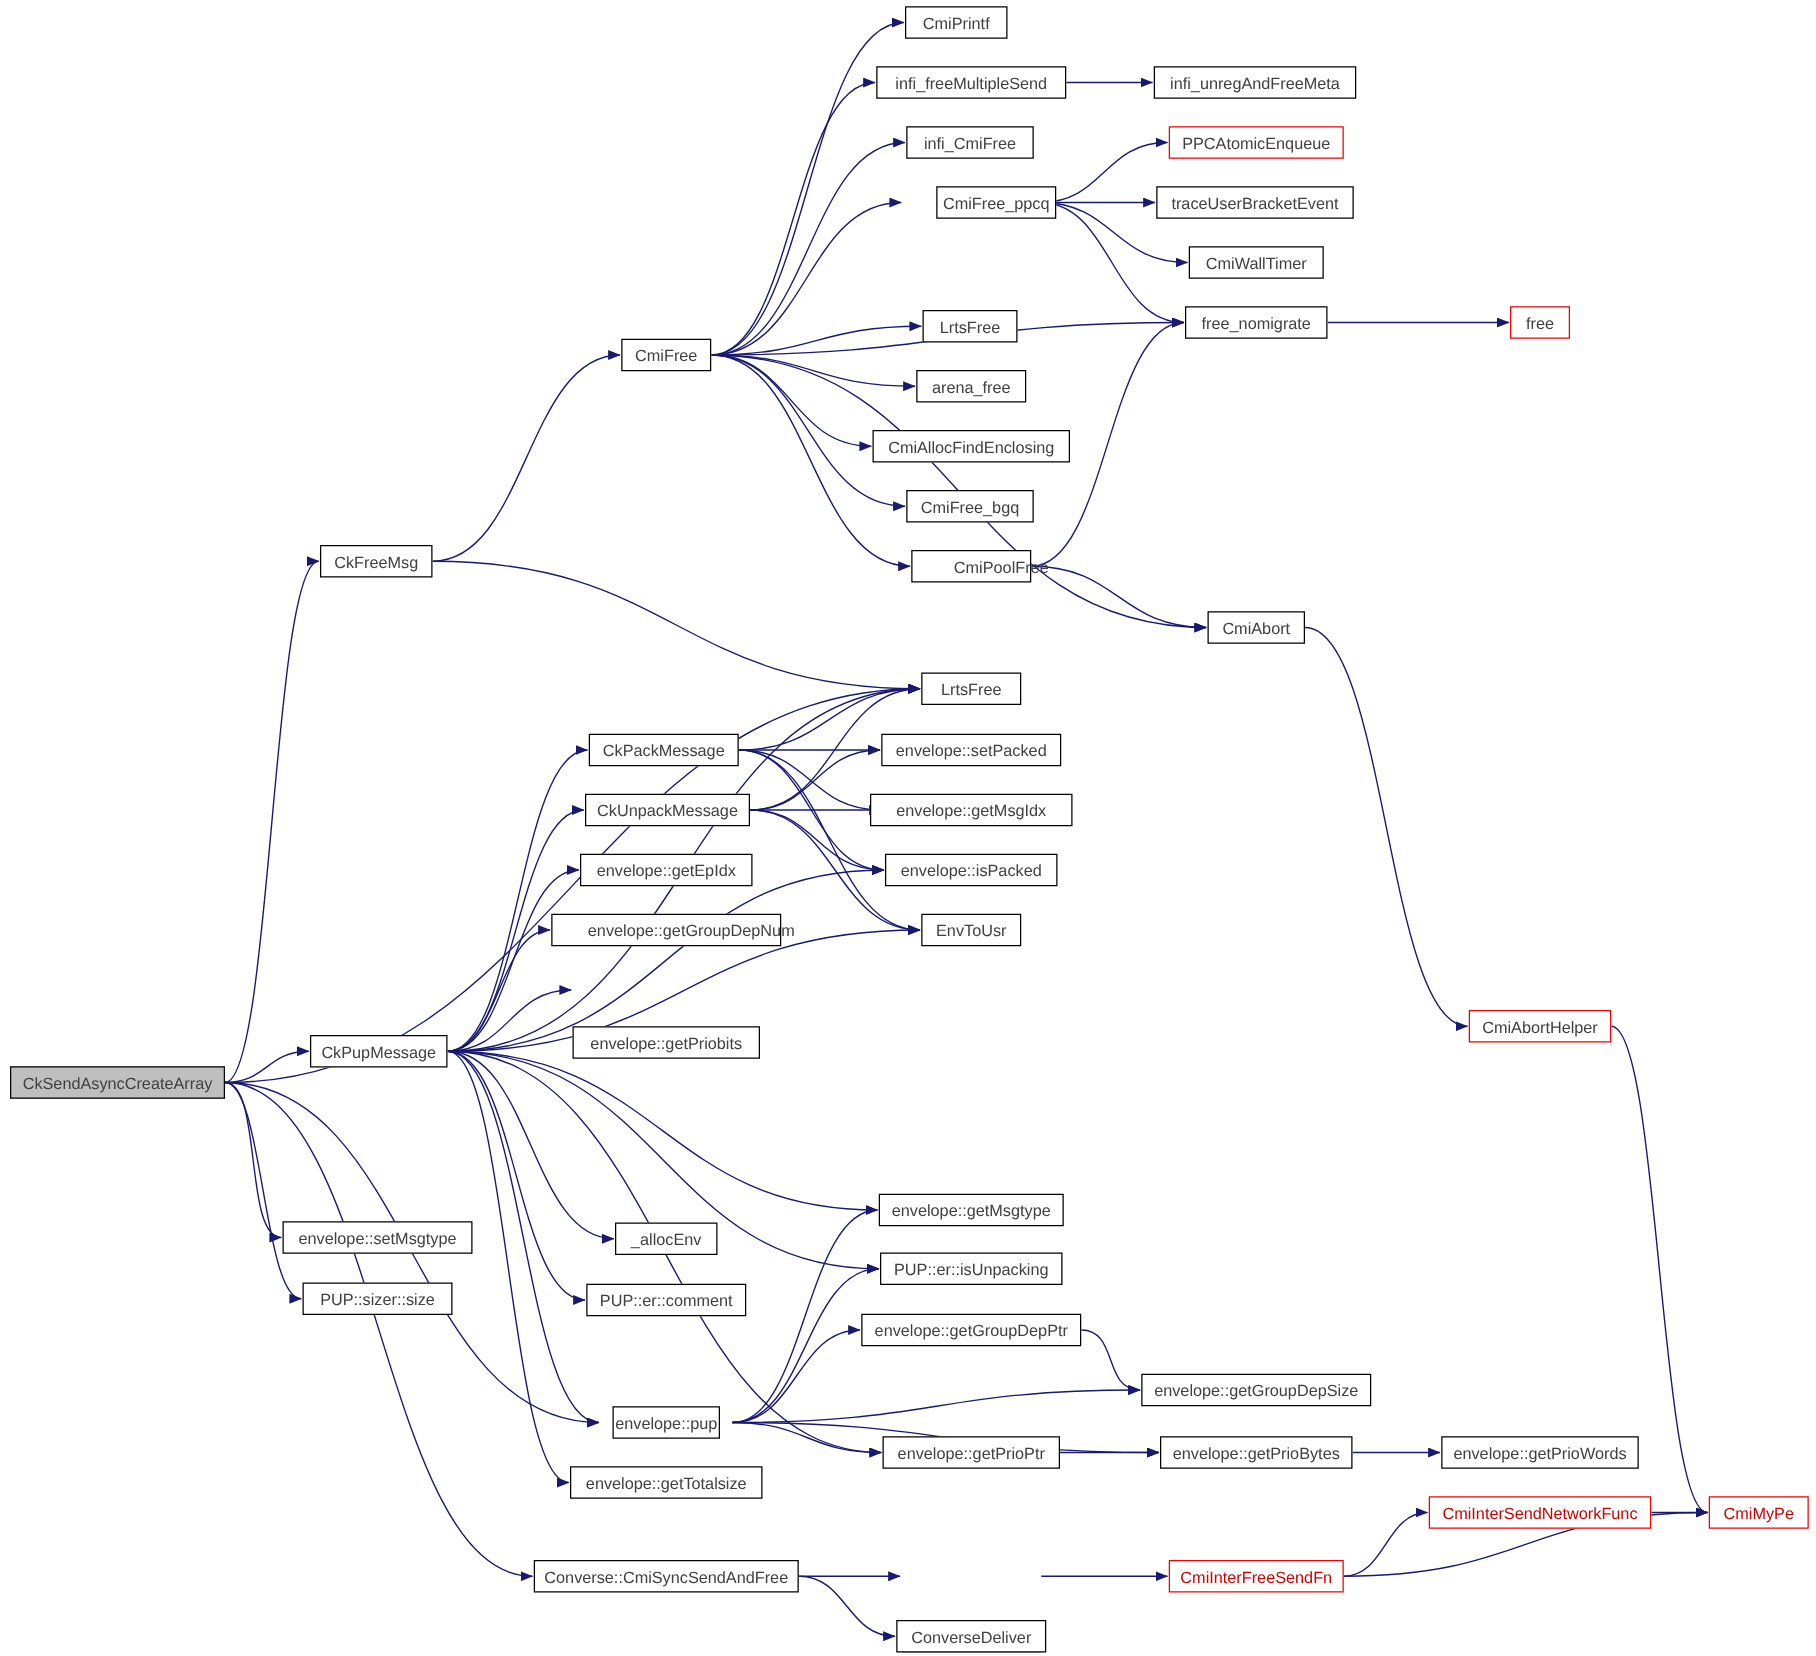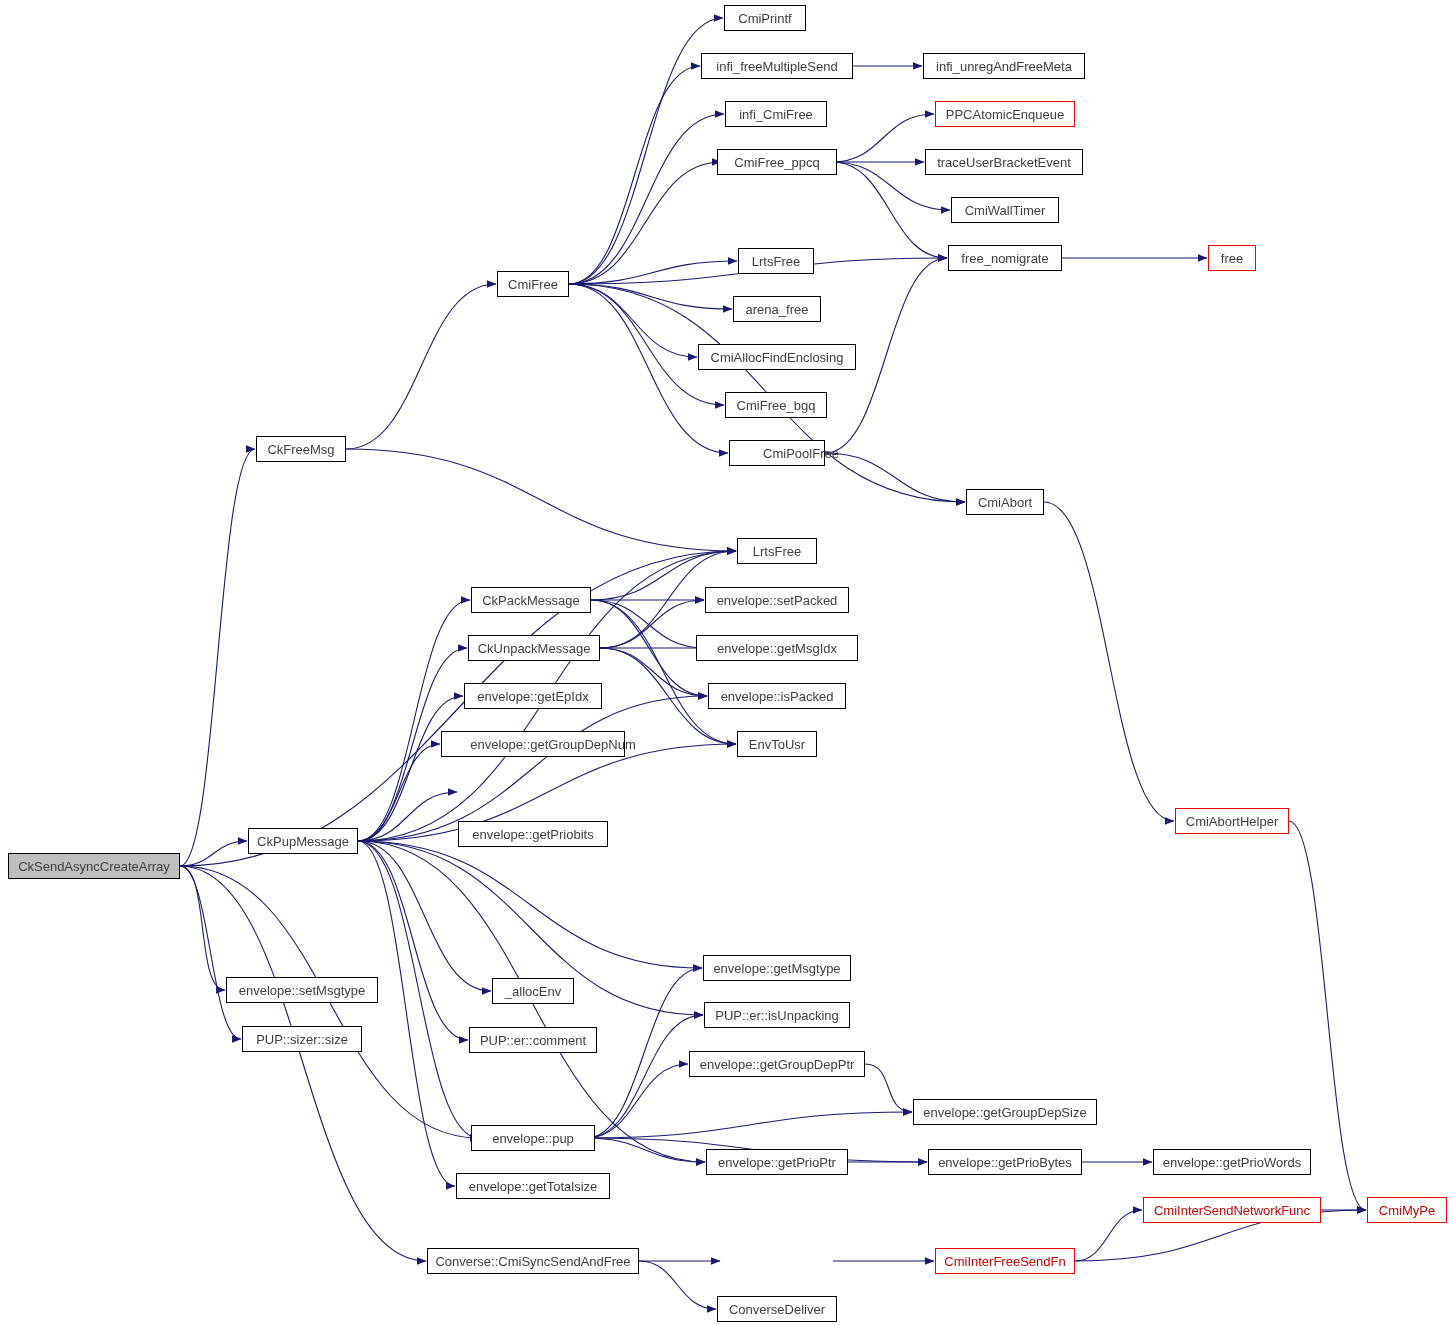--- a/index.html
+++ b/index.html
@@ -123,21 +123,21 @@
 
 <div class="node root" style="left: 94px; top: 866px; width: 172px;">CkSendAsyncCreateArray</div>
     <div class="node" style="left: 301px; top: 449px; width: 90px;">CkFreeMsg</div>
     <div class="node" style="left: 303px; top: 841px; width: 110px;">CkPupMessage</div>
     <div class="node" style="left: 302px; top: 990px; width: 152px;">envelope::setMsgtype</div>
     <div class="node" style="left: 302px; top: 1039px; width: 120px;">PUP::sizer::size</div>
     <div class="node" style="left: 533px; top: 284px; width: 72px;">CmiFree</div>
     <div class="node" style="left: 765px; top: 18px; width: 82px;">CmiPrintf</div>
     <div class="node" style="left: 777px; top: 66px; width: 152px;">infi_freeMultipleSend</div>
     <div class="node" style="left: 776px; top: 114px; width: 102px;">infi_CmiFree</div>
-    <div class="node" style="left: 777px; top: 162px; width: 120px;">CmiFree_ppcq</div>
+    <div class="node" style="left: 797px; top: 162px; width: 96px;">CmiFree_ppcq</div>
     <div class="node" style="left: 776px; top: 261px; width: 76px;">LrtsFree</div>
     <div class="node" style="left: 777px; top: 309px; width: 88px;">arena_free</div>
     <div class="node" style="left: 777px; top: 357px; width: 158px;">CmiAllocFindEnclosing</div>
     <div class="node" style="left: 776px; top: 405px; width: 102px;">CmiFree_bgq</div>
     <div class="node" style="left: 777px; top: 453px; width: 96px; padding-left: 48px;">CmiPoolFree</div>
     <div class="node" style="left: 1004px; top: 66px; width: 162px;">infi_unregAndFreeMeta</div>
     <div class="node red" style="left: 1005px; top: 114px; width: 140px;">PPCAtomicEnqueue</div>
     <div class="node" style="left: 1004px; top: 162px; width: 158px;">traceUserBracketEvent</div>
     <div class="node" style="left: 1005px; top: 210px; width: 108px;">CmiWallTimer</div>
     <div class="node" style="left: 1005px; top: 258px; width: 114px;">free_nomigrate</div>
@@ -149,21 +149,21 @@
     <div class="node" style="left: 533px; top: 696px; width: 138px;">envelope::getEpIdx</div>
     <div class="node" style="left: 533px; top: 744px; width: 184px; padding-left: 40px;">envelope::getGroupDepNum</div>
     <div class="node" style="left: 533px; top: 834px; width: 150px;">envelope::getPriobits</div>
     <div class="node" style="left: 777px; top: 600px; width: 144px;">envelope::setPacked</div>
     <div class="node" style="left: 777px; top: 648px; width: 162px;">envelope::getMsgIdx</div>
     <div class="node" style="left: 777px; top: 696px; width: 138px;">envelope::isPacked</div>
     <div class="node" style="left: 777px; top: 744px; width: 80px;">EnvToUsr</div>
     <div class="node red" style="left: 1232px; top: 821px; width: 114px;">CmiAbortHelper</div>
     <div class="node" style="left: 533px; top: 991px; width: 82px;">_allocEnv</div>
     <div class="node" style="left: 533px; top: 1040px; width: 128px;">PUP::er::comment</div>
-    <div class="node" style="left: 533px; top: 1138px; width: 124px;">envelope::pup</div>
+    <div class="node" style="left: 533px; top: 1138px; width: 86px;">envelope::pup</div>
     <div class="node" style="left: 533px; top: 1186px; width: 154px;">envelope::getTotalsize</div>
     <div class="node" style="left: 777px; top: 968px; width: 148px;">envelope::getMsgtype</div>
     <div class="node" style="left: 777px; top: 1015px; width: 146px;">PUP::er::isUnpacking</div>
     <div class="node" style="left: 777px; top: 1064px; width: 176px;">envelope::getGroupDepPtr</div>
     <div class="node" style="left: 1005px; top: 1112px; width: 184px;">envelope::getGroupDepSize</div>
     <div class="node" style="left: 777px; top: 1162px; width: 142px;">envelope::getPrioPtr</div>
     <div class="node" style="left: 1005px; top: 1162px; width: 154px;">envelope::getPrioBytes</div>
     <div class="node" style="left: 1232px; top: 1162px; width: 158px;">envelope::getPrioWords</div>
     <div class="node" style="left: 533px; top: 1261px; width: 212px;">Converse::CmiSyncSendAndFree</div>
     <div class="node" style="left: 777px; top: 1309px; width: 112px;">CmiFreeSendFn</div>

